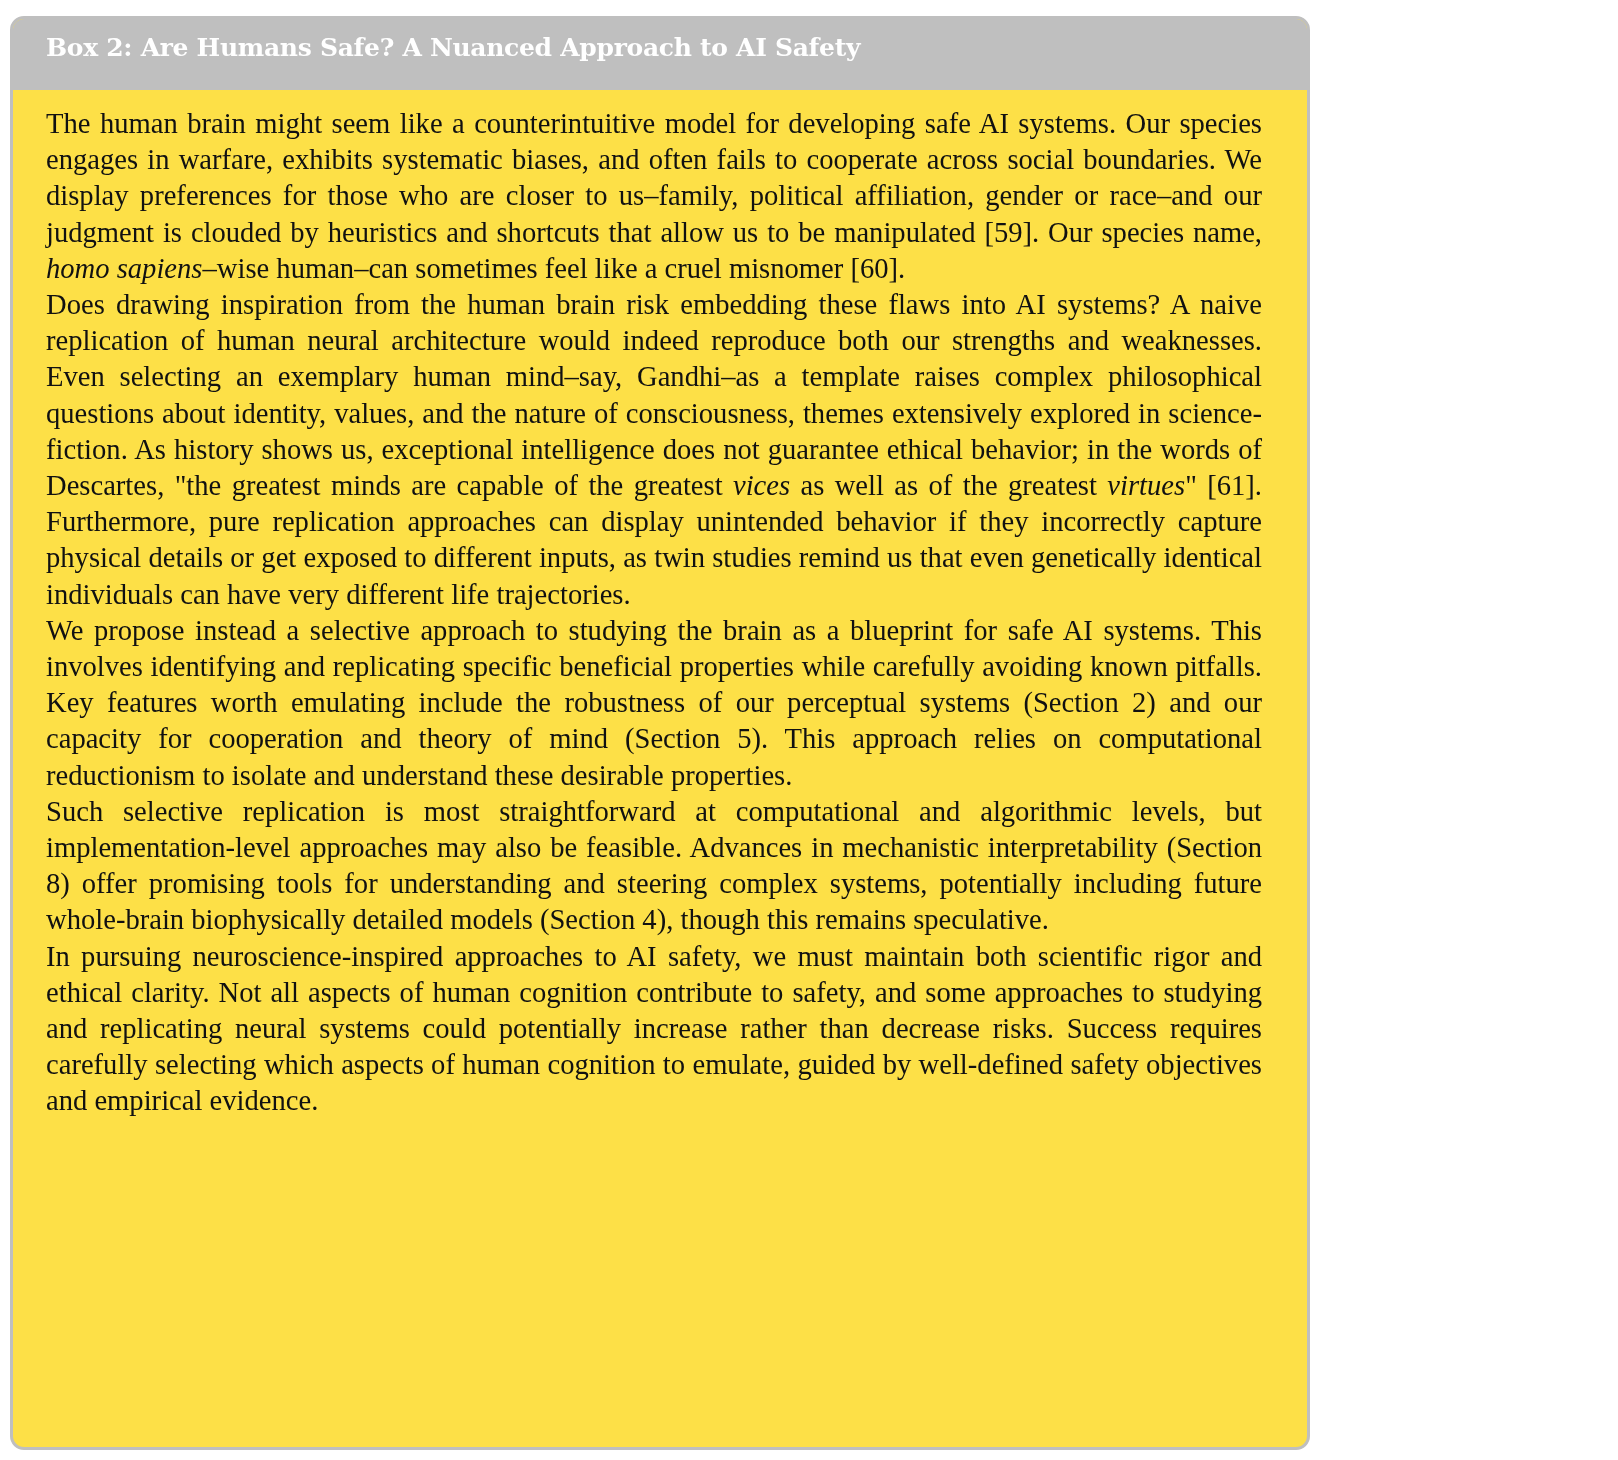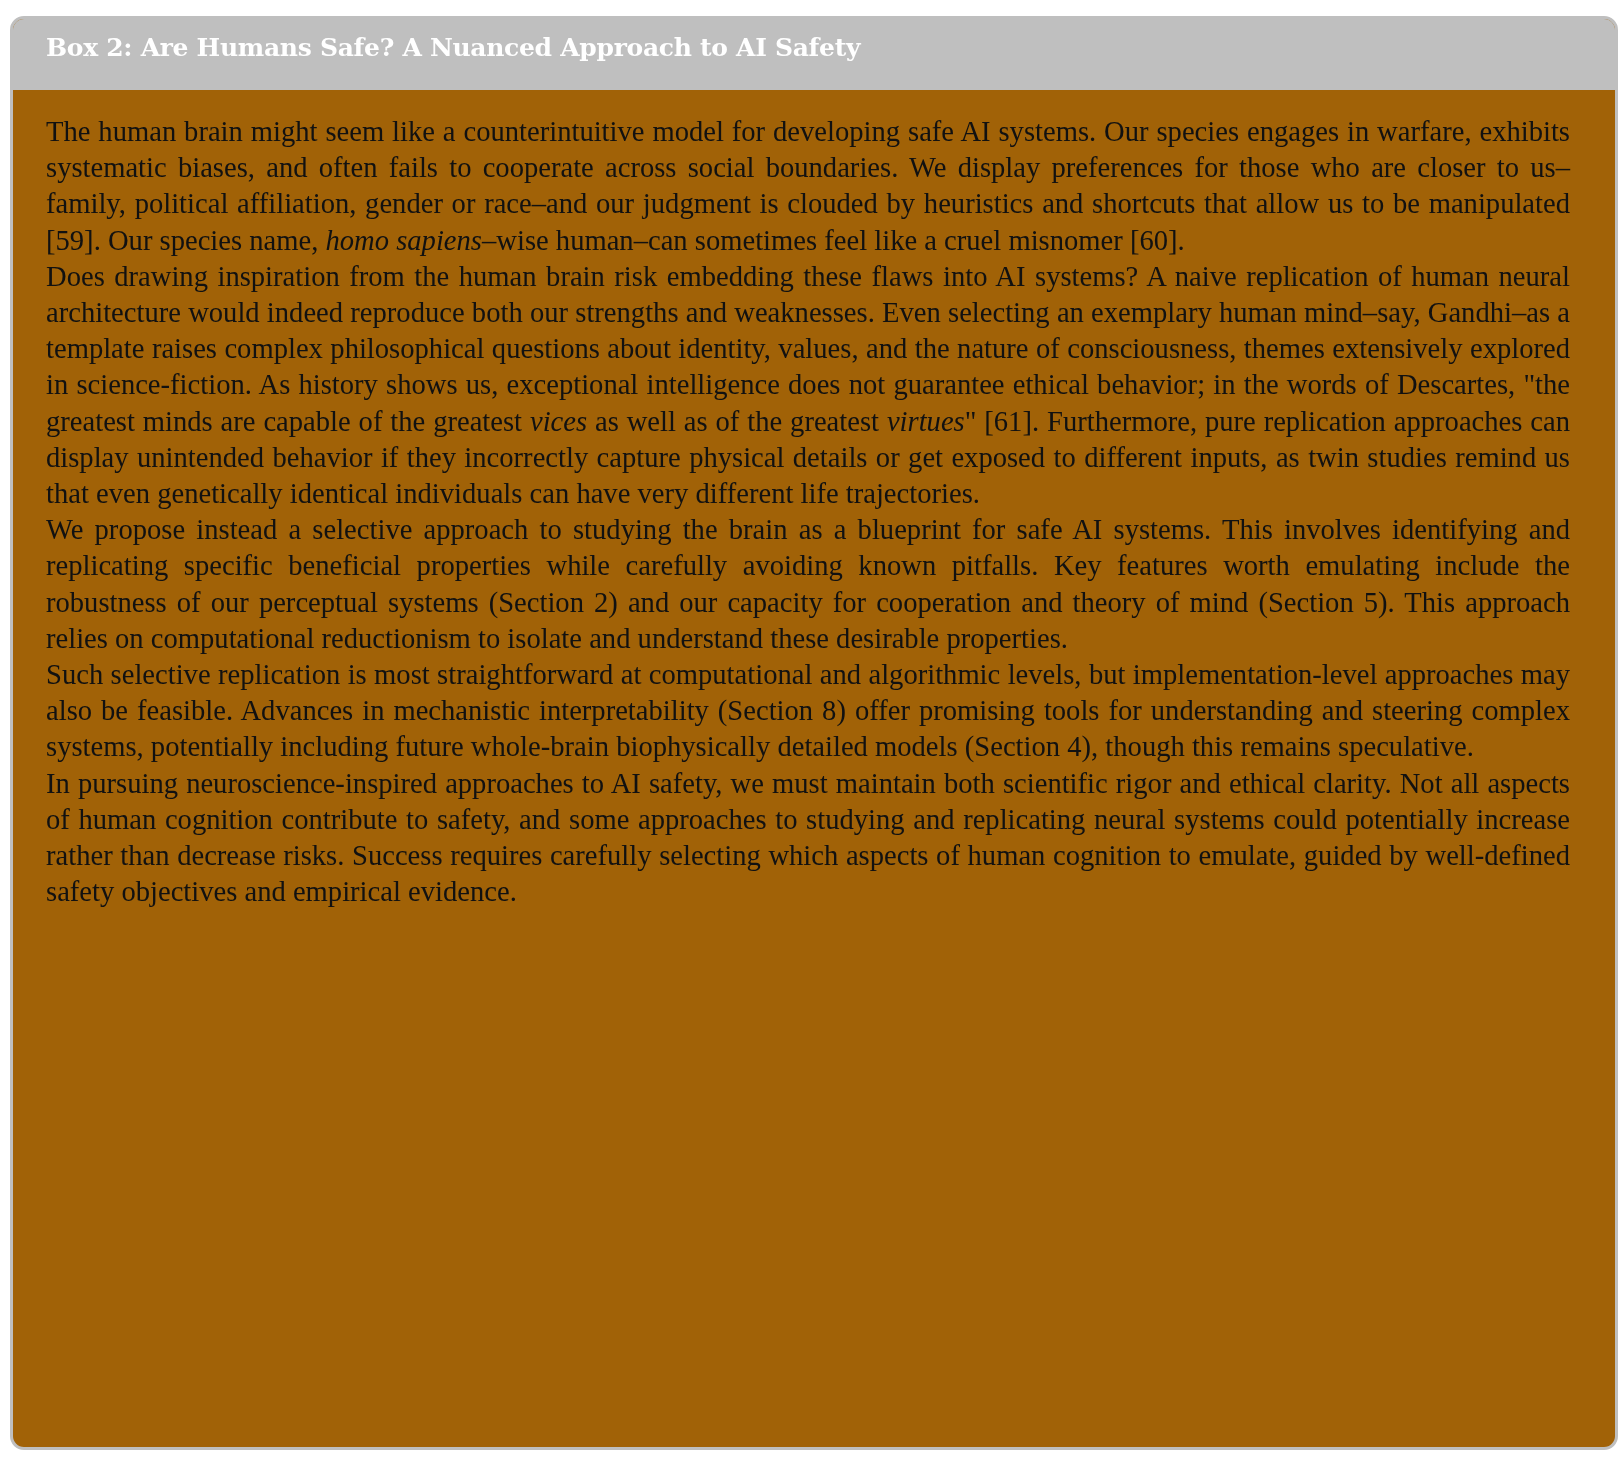--- a/index.html
+++ b/index.html
@@ -1,29 +1,29 @@
 <!DOCTYPE html>
 <html><head>
 <meta charset="utf-8">
 <style>
   html, body { margin: 0; padding: 0; background: #ffffff; }
   body { width: 1618px; height: 1460px; position: relative; overflow: hidden; }
   .box {
-    position: absolute; left: 10px; top: 16px; width: 1608px; height: 1434px;
-    border: 3px solid #bfbfbf; border-radius: 14px; background: #a16207;
+    position: absolute; left: 10px; top: 16px; width: 1300px; height: 1434px;
+    border: 3px solid #bfbfbf; border-radius: 14px; background: #fde047;
     box-sizing: border-box; overflow: hidden;
   }
   .box-header {
     background: #bfbfbf; height: 71px; box-sizing: border-box;
     padding: 14px 0 0 33px;
     font-family: "DejaVu Serif", "Liberation Serif", serif;
     font-weight: bold; color: #ffffff; font-size: 25px; letter-spacing: -0.3px;
   }
   .box-body {
-    padding: 24px 45px 0 33px;
+    padding: 16px 45px 0 33px;
     font-family: "Liberation Serif", "DejaVu Serif", serif;
     font-size: 28.6px; line-height: 36.2px; color: #111111;
   }
   .box-body p { margin: 0; text-align: justify; }
   .box-body em { font-style: italic; }
 </style>
 </head>
 <body>
 
 <div class="box">

